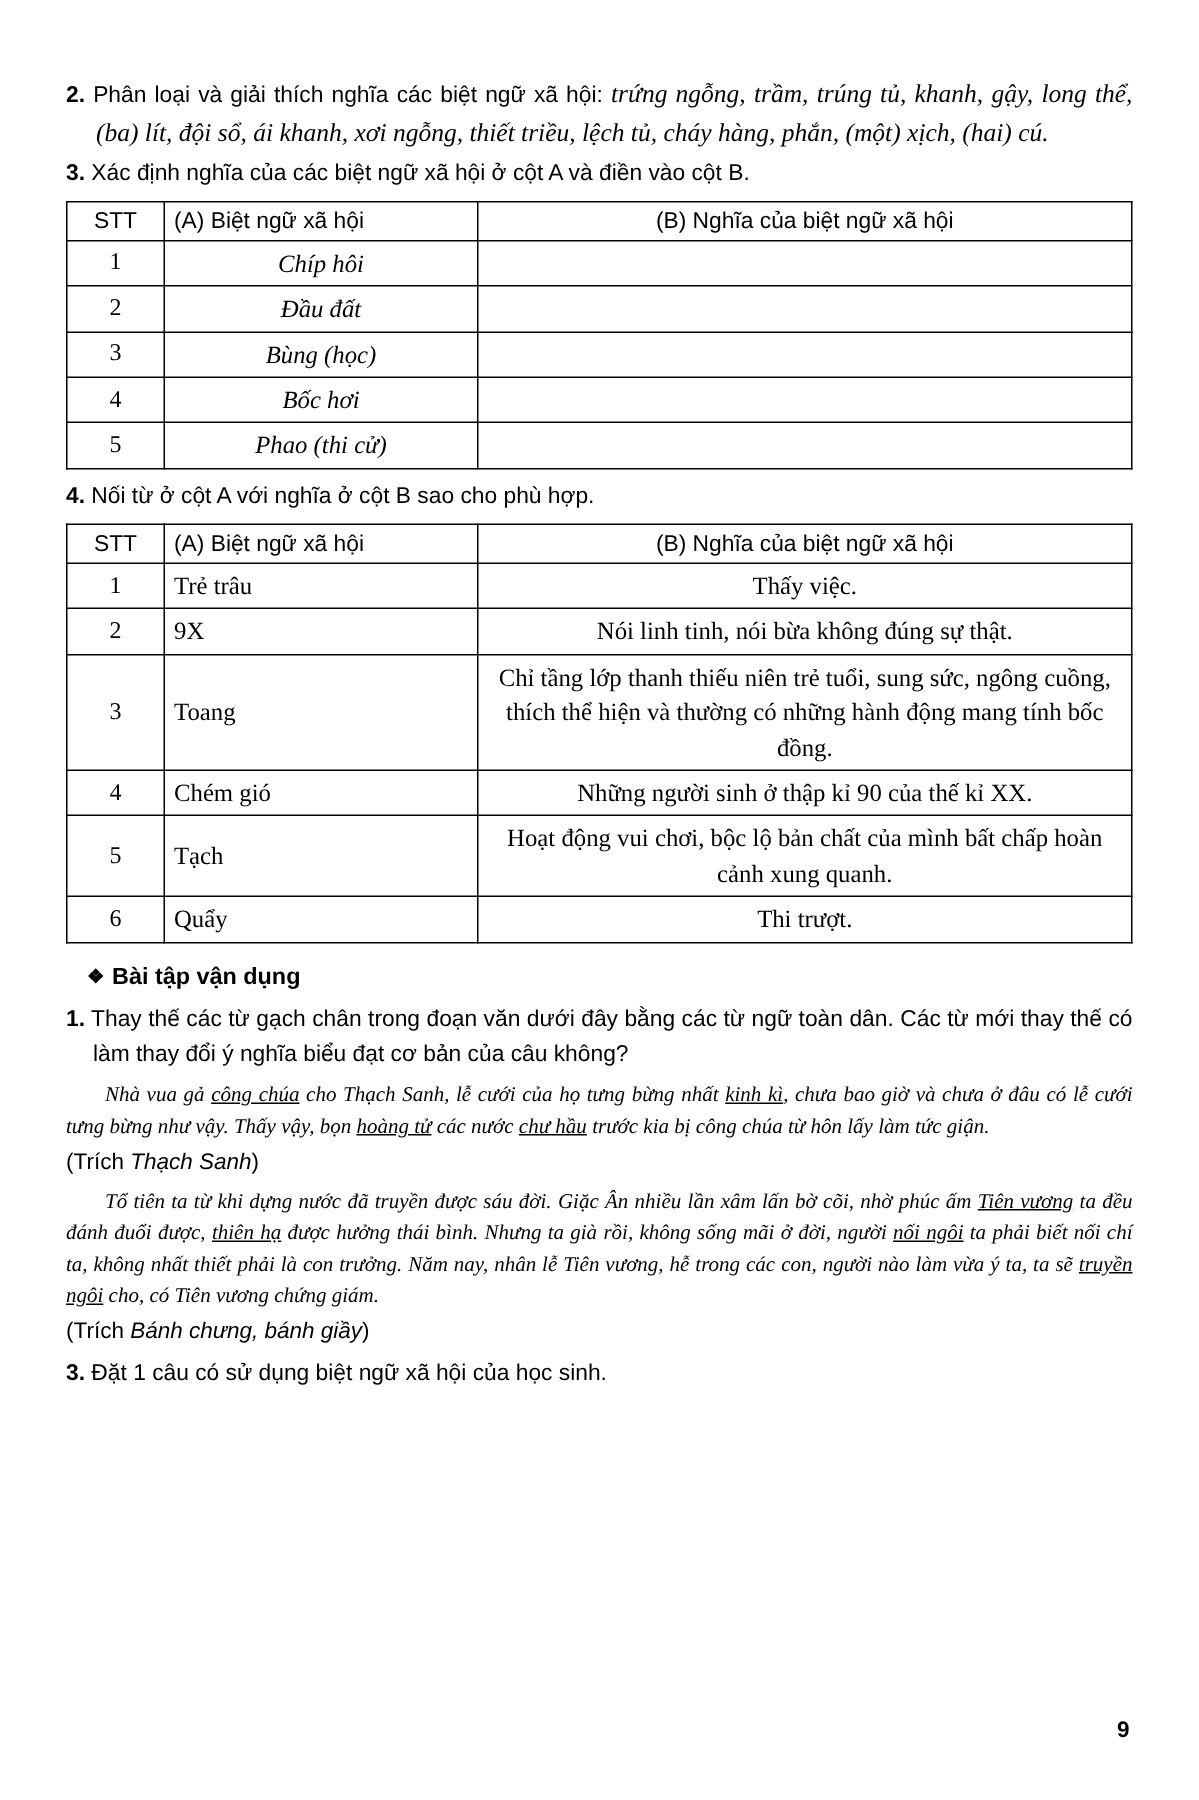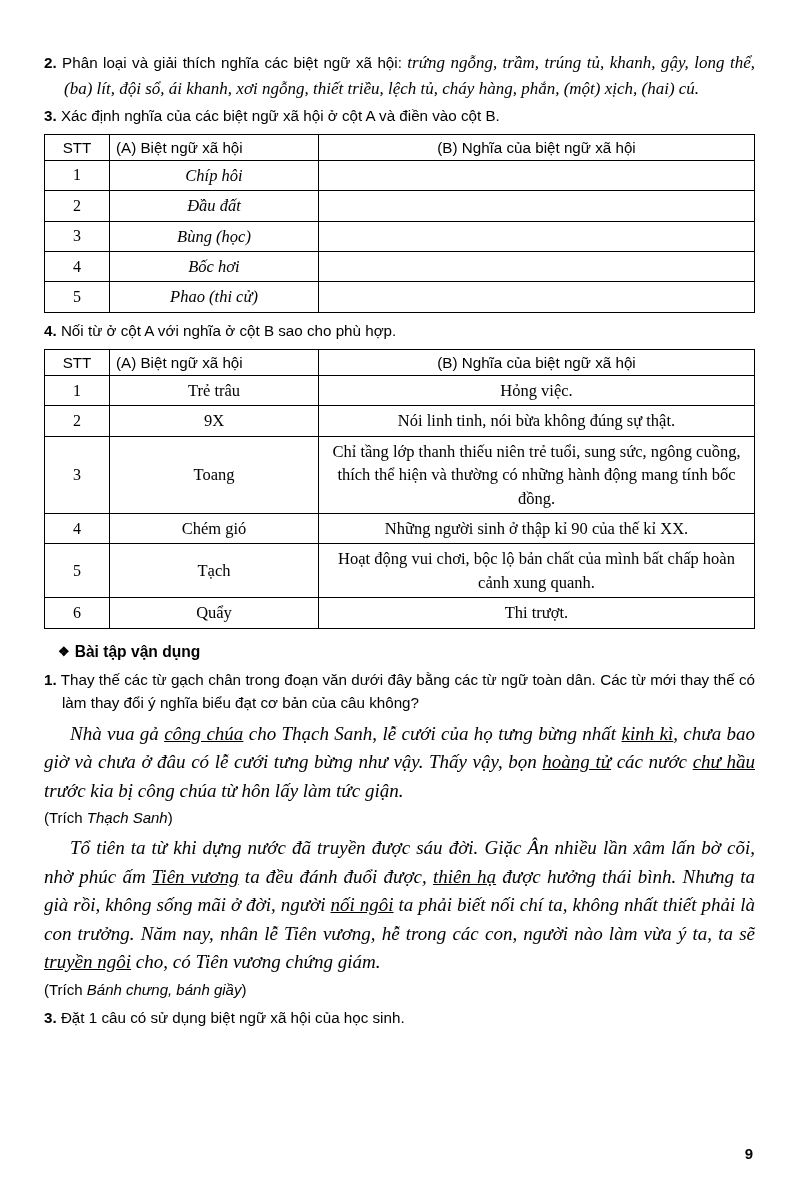--- a/index.html
+++ b/index.html
@@ -68,40 +68,40 @@
   .c-a   { width: 196px; text-align: left; }
   .c-b   { text-align: center; }
   td.c-stt { font-family: "Liberation Serif", serif; font-size: 16px; }
   td.c-a, td.c-b {
     font-family: "Liberation Serif", serif;
     font-size: 16.5px;
     line-height: 1.42;
   }
   .t1 td { height: 22px; }
   .t1 td.c-a { text-align: center; font-style: italic; }
-  .t2 td.c-a { text-align: center; }
+  .t2 td.c-a { text-align: left; }
   .t2 td.c-b { padding: 3px 7px; }
 
   
   .sec-head {
     font-weight: bold;
     font-size: 15.6px;
     margin: 14px 0 7px 14px;
   }
   .sec-head .dia {
     font-size: 13px;
     vertical-align: 1px;
     margin-right: 5px;
   }
 
   
   .quote {
     font-family: "Liberation Serif", serif;
     font-style: italic;
-    font-size: 19px;
+    font-size: 14px;
     line-height: 1.5;
     text-align: justify;
     margin: 6px 0 2px 0;
   }
   .quote .ind { display: inline-block; width: 26px; }
   .u { text-decoration: underline; }
   .src {
     text-align: left;
     font-size: 15px;
     margin: 4px 0 8px 0;
@@ -181,21 +181,21 @@
       <tr>
         <th class="c-stt">STT</th>
         <th class="c-a">(A) Biệt ngữ xã hội</th>
         <th class="c-b">(B) Nghĩa của biệt ngữ xã hội</th>
       </tr>
     </thead>
     <tbody>
       <tr>
         <td class="c-stt">1</td>
         <td class="c-a">Trẻ trâu</td>
-        <td class="c-b">Hỏng việc.</td>
+        <td class="c-b">Thấy việc.</td>
       </tr>
       <tr>
         <td class="c-stt">2</td>
         <td class="c-a">9X</td>
         <td class="c-b">Nói linh tinh, nói bừa không đúng sự thật.</td>
       </tr>
       <tr>
         <td class="c-stt">3</td>
         <td class="c-a">Toang</td>
         <td class="c-b">Chỉ tầng lớp thanh thiếu niên trẻ tuổi, sung sức, ngông cuồng, thích thể hiện và thường có những hành động mang tính bốc đồng.</td>

